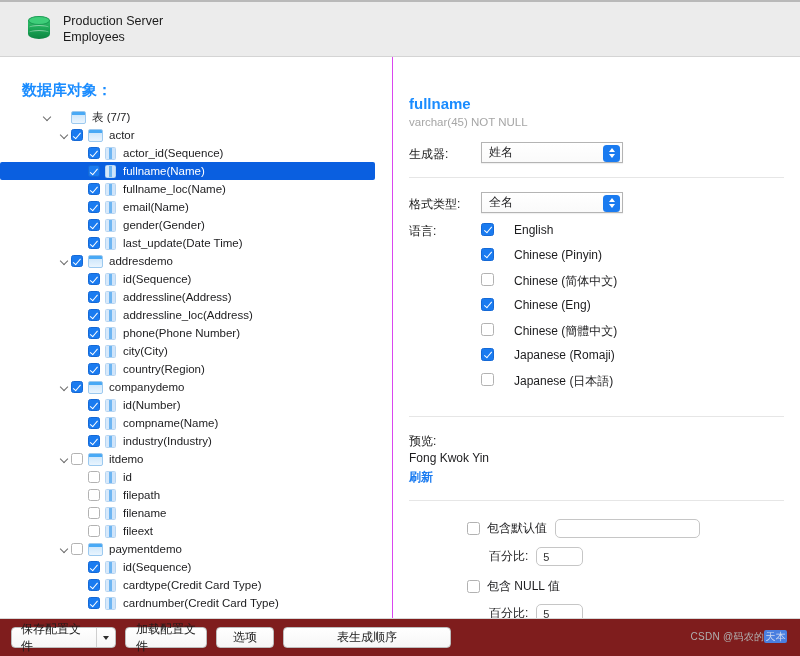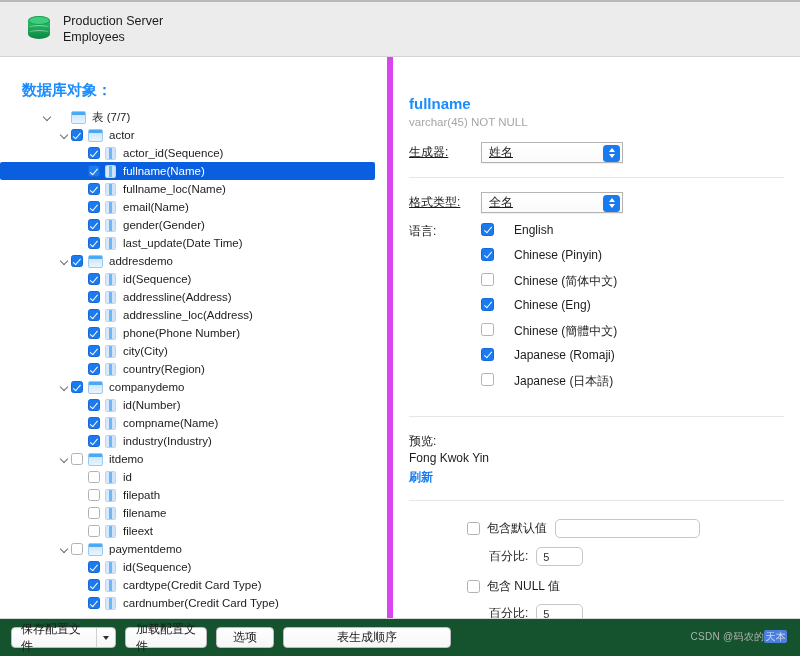--- a/index.html
+++ b/index.html
@@ -68,21 +68,21 @@
 
   
   #main-area {
     display: flex;
     height: 561px;
     box-sizing: border-box;
   }
   #left-panel {
     width: 393px;
     box-sizing: border-box;
-    border-right: 6px solid #d946ef;
+    border-right: 1px solid #d946ef;
     padding: 0;
     position: relative;
     background: #ffffff;
     overflow: hidden;
   }
   #objects-title {
     color: #1a8cff;
     font-weight: bold;
     font-size: 15px;
     padding: 24px 0 8px 22px;
@@ -191,23 +191,22 @@
   .sect {
     padding-left: 16px;
   }
   .hrule {
     height: 1px;
     background: #e6e6e6;
     margin: 14px 16px 0 16px;
   }
   .form-row {
     display: flex;
-    align-items: center;
+    align-items: flex-end;
     margin-top: 14px;
-    text-decoration: underline;
   }
   .form-label {
     width: 72px;
     flex: 0 0 auto;
     font-size: 12px;
     color: #202020;
   }
   .popup {
     width: 142px;
     height: 21px;
@@ -299,21 +298,21 @@
     padding: 0 6px;
     line-height: 17px;
     color: #333;
   }
   .txt-wide { width: 145px; }
   .txt-small { width: 47px; }
 
   
   #footer {
     height: 38px;
-    background: #14532d;
+    background: #7f1d1d;
     border-top: 1px solid #d7d7d7;
     display: flex;
     align-items: center;
     padding-left: 11px;
     box-sizing: border-box;
     position: relative;
   }
   .btn {
     height: 21px;
     box-sizing: border-box;

